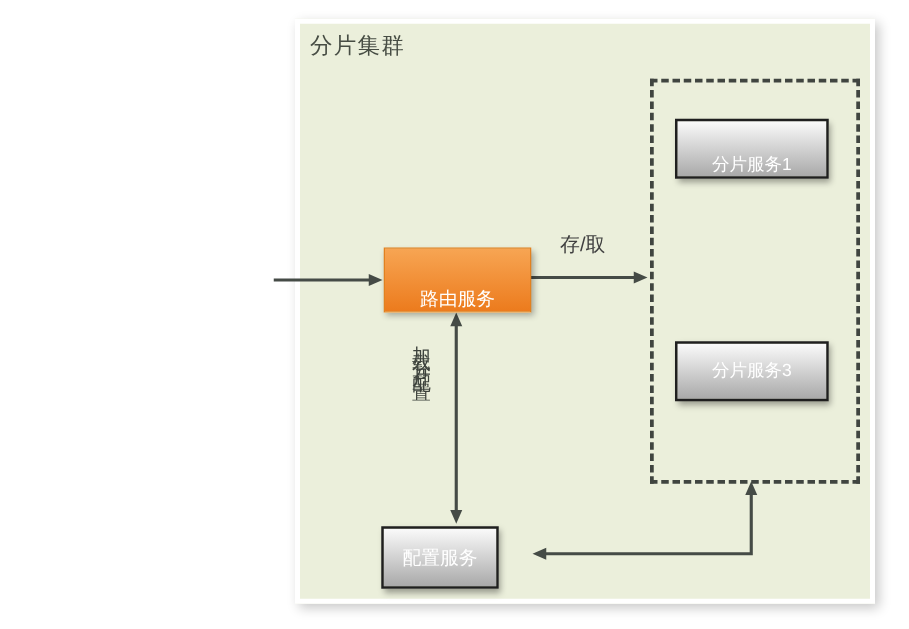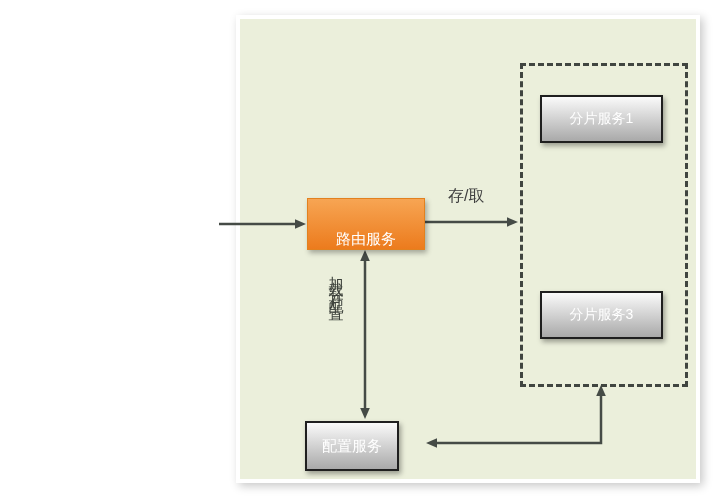--- a/index.html
+++ b/index.html
@@ -44,23 +44,23 @@
 
   
   .gnode{
     position:absolute;width:123px;height:48px;
     background:linear-gradient(#fafafa,#a9a9a9);
     border:2px solid #1f1f1f;box-sizing:border-box;
     display:flex;align-items:center;justify-content:center;
     color:#ffffff;font-size:14px;
     box-shadow:2px 3px 5px rgba(0,0,0,0.35);
   }
-  .shard1{left:540px;top:95px;}
+  .shard1{left:540px;top:95px;align-items:flex-end;}
   .shard2{left:540px;top:191px;}
-  .shard3{left:540px;top:291px;}
+  .shard3{left:540px;top:273px;}
   .config{left:305px;top:421px;width:94px;height:50px;font-size:15px;}
 
   
   .store-fetch-label{
     position:absolute;left:448px;top:186px;font-size:16px;color:#404040;
   }
   .load-config-label{
     position:absolute;left:326px;top:264px;font-size:15px;color:#3d423c;
     writing-mode:vertical-rl;text-orientation:upright;letter-spacing:6px;
   }
@@ -69,20 +69,21 @@
   svg.arrows{position:absolute;left:0;top:0;width:727px;height:503px;pointer-events:none;}
   svg.arrows line, svg.arrows polyline{stroke:#454b46;stroke-width:2.5;fill:none;}
   svg.arrows polygon{fill:#454b46;stroke:none;}
 </style>
 </head>
 <body>
 
 <div id="canvas">
 
   <div class="cluster"></div>
+  <div class="cluster-title">分片集群</div>
 
   <svg class="arrows" viewBox="0 0 727 503" xmlns="http://www.w3.org/2000/svg">
 
     <line x1="219" y1="224" x2="297" y2="224"></line>
     <polygon points="306,224 295,219.2 295,228.8"></polygon>
 
     <line x1="424" y1="222" x2="509" y2="222"></line>
     <polygon points="518,222 507,217.2 507,226.8"></polygon>
 
     <line x1="365" y1="258" x2="365" y2="411"></line>

